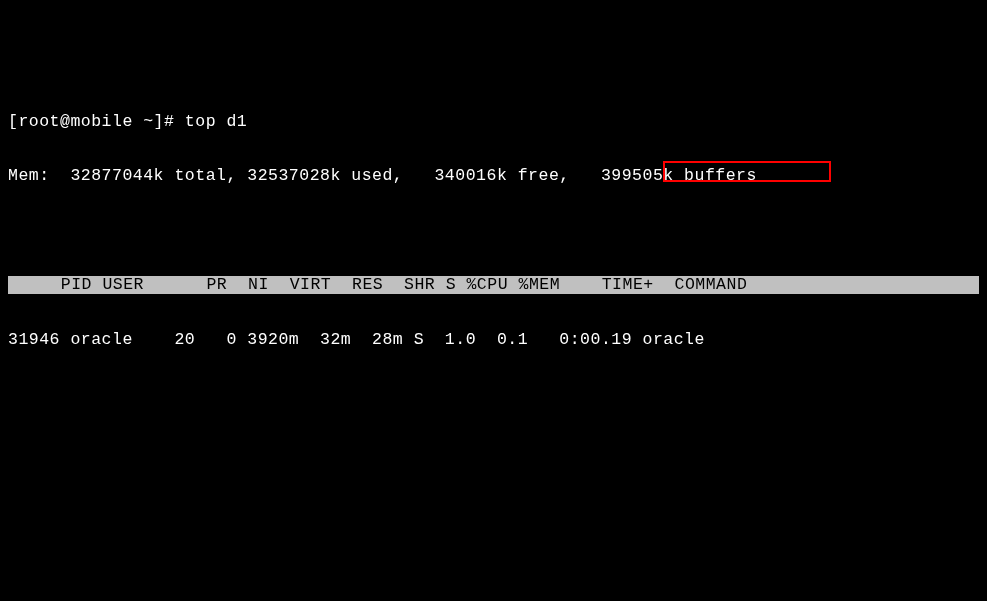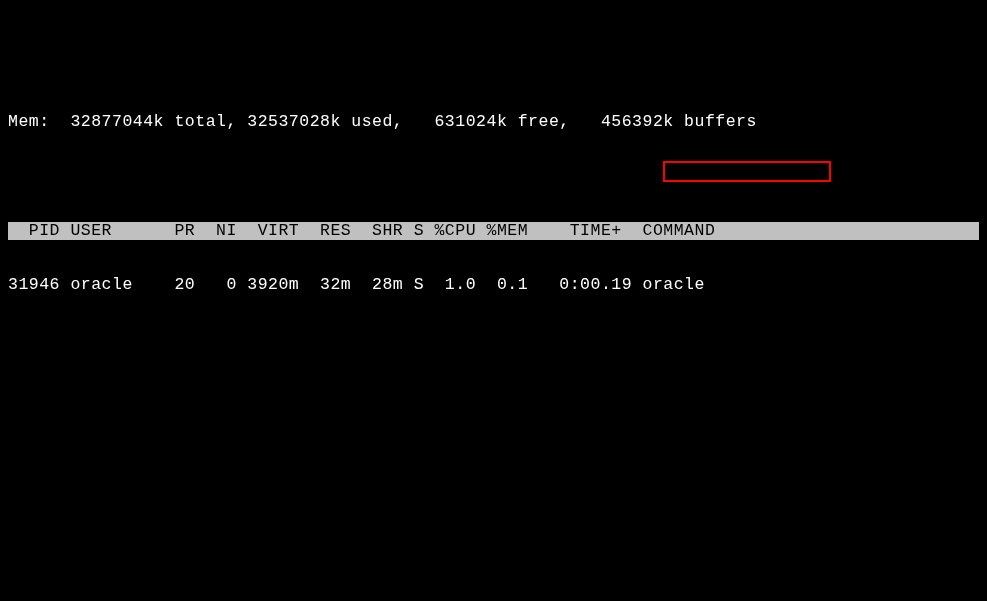--- a/index.html
+++ b/index.html
@@ -15,38 +15,40 @@
       white-space: pre;
       letter-spacing: 0.5px;
     }
     .terminal {
       padding: 4px 8px;
     }
     .header-row {
       background: #c0c0c0;
       color: #000;
       display: block;
+      padding-left: 32px;
     }
     .highlight-box {
       position: absolute;
       border: 2px solid #ff0000;
       left: 663px;
       top: 161px;
       width: 168px;
       height: 21px;
       pointer-events: none;
     }
   </style>
 </head>
 <body>
 
 
 
 <div class="terminal">
-  <div>Mem:  32877044k total, 32537028k used,   631024k free,   456392k buffers</div>
+  <div>[root@mobile ~]# top d1</div>
+  <div>Mem:  32877044k total, 32537028k used,   340016k free,   399505k buffers</div>
   <div> </div>
   <div class="header-row">  PID USER      PR  NI  VIRT  RES  SHR S %CPU %MEM    TIME+  COMMAND           </div>
   <div id="rows-container"><div>31946 oracle    20   0 3920m  32m  28m S  1.0  0.1   0:00.19 oracle</div></div>
 </div>
 
 <div class="highlight-box"></div>
 
 
 
 

